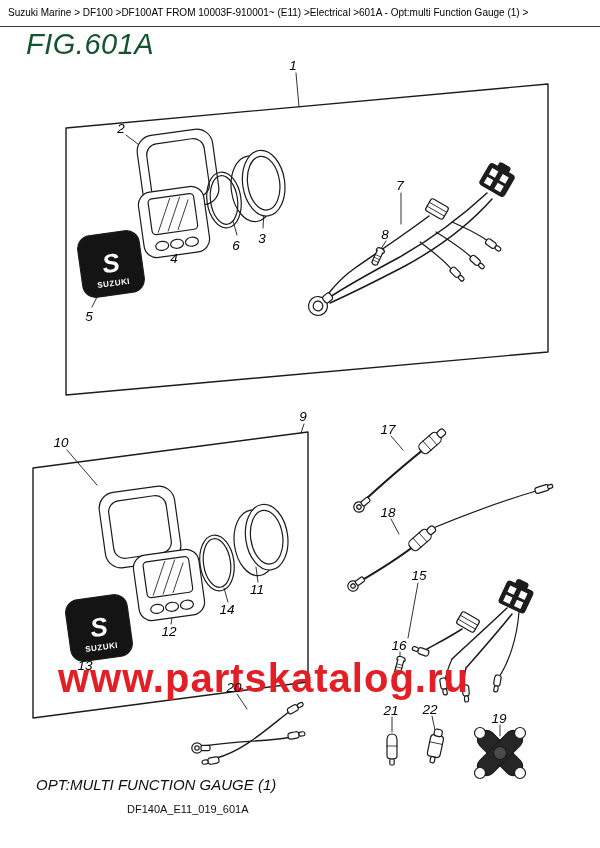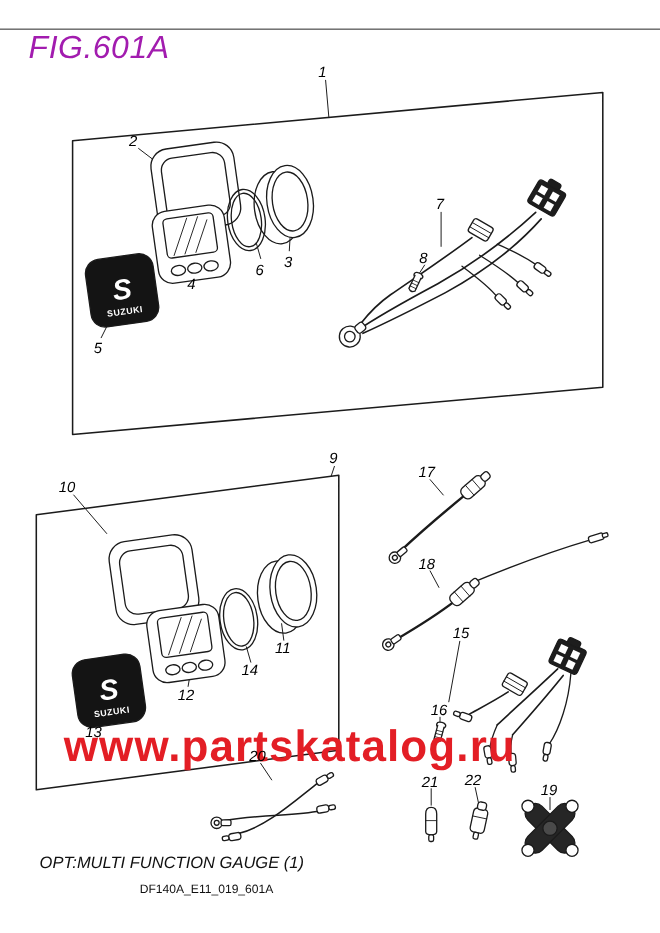--- a/index.html
+++ b/index.html
@@ -15,21 +15,21 @@
   .breadcrumb {
     position: absolute; left: 8px; top: 7px;
     font-size: 10px; color: #000; white-space: nowrap;
   }
   .header-rule {
     position: absolute; left: 0; top: 26px; width: 600px; height: 0;
     border-top: 1px solid #3a3a3a;
   }
   .fig-title {
     position: absolute; left: 26px; top: 28px;
-    font-size: 29px; font-style: italic; letter-spacing: .5px; color: #a21caf;
+    font-size: 29px; font-style: italic; letter-spacing: .5px; color: #14532d;
   }
   .footer-code {
     position: absolute; left: 127px; top: 803px;
     font-size: 11px; color: #101010;
   }
   .footer-caption {
     position: absolute; left: 36px; top: 776px;
     font-size: 15px; font-style: italic; color: #101010;
   }
   svg.diagram { position: absolute; left: 0; top: 0; }
@@ -51,20 +51,21 @@
     font-family: "Liberation Sans", sans-serif;
     font-weight: 700; font-size: 8px; letter-spacing: .5px;
     fill: #fff; stroke: none; text-anchor: middle;
   }
 </style>
 </head>
 <body>
 
 <div class="page">
 
+  <div class="breadcrumb">Suzuki Marine &gt; DF100 &gt;DF100AT FROM 10003F-910001~ (E11) &gt;Electrical &gt;601A - Opt:multi Function Gauge (1) &gt;</div>
   <div class="header-rule"></div>
   <div class="fig-title">FIG.601A</div>
 
   <svg class="diagram" width="600" height="848" viewBox="0 0 600 848" xmlns="http://www.w3.org/2000/svg">
 
     <defs>
       <g id="p-housing">
         <rect x="-38" y="-38" width="76" height="76" rx="16" fill="#fff"></rect>
         <rect x="-29" y="-29" width="58" height="58" rx="11" fill="#fff"></rect>
       </g>

